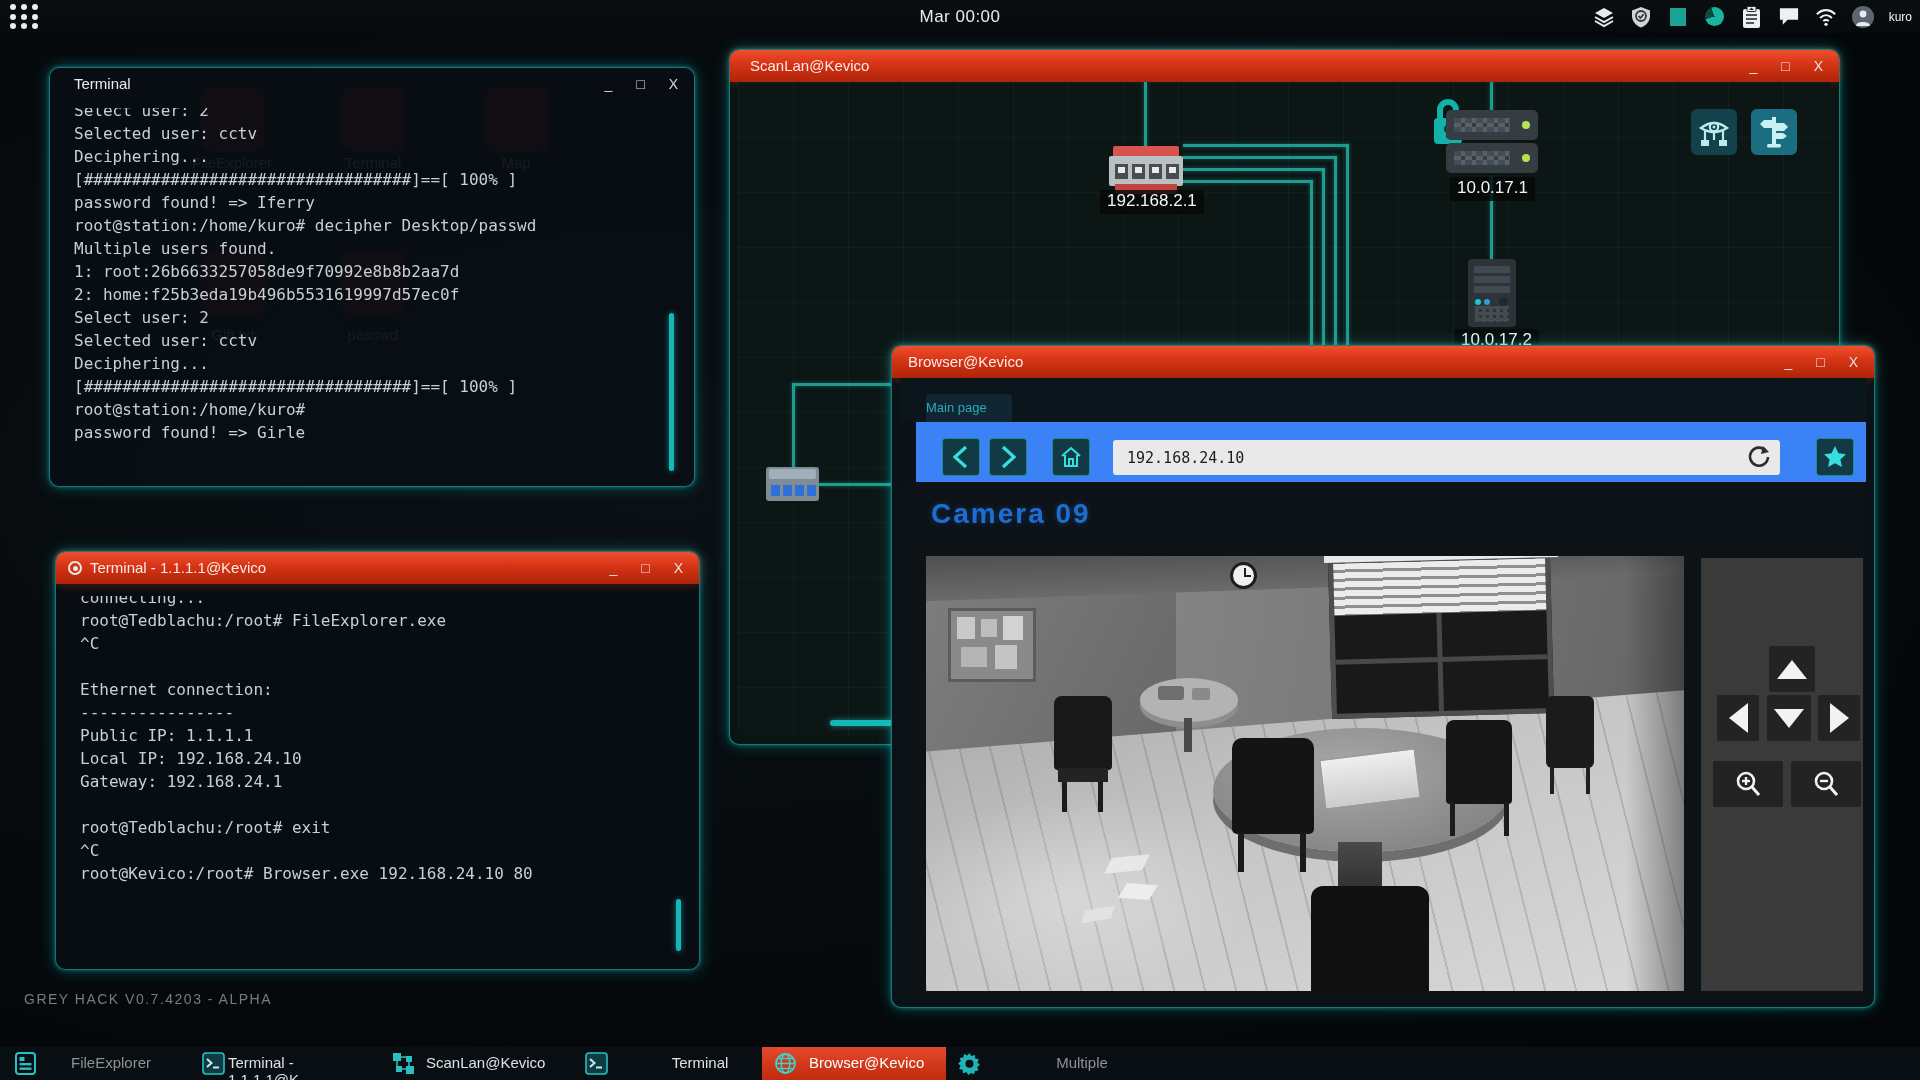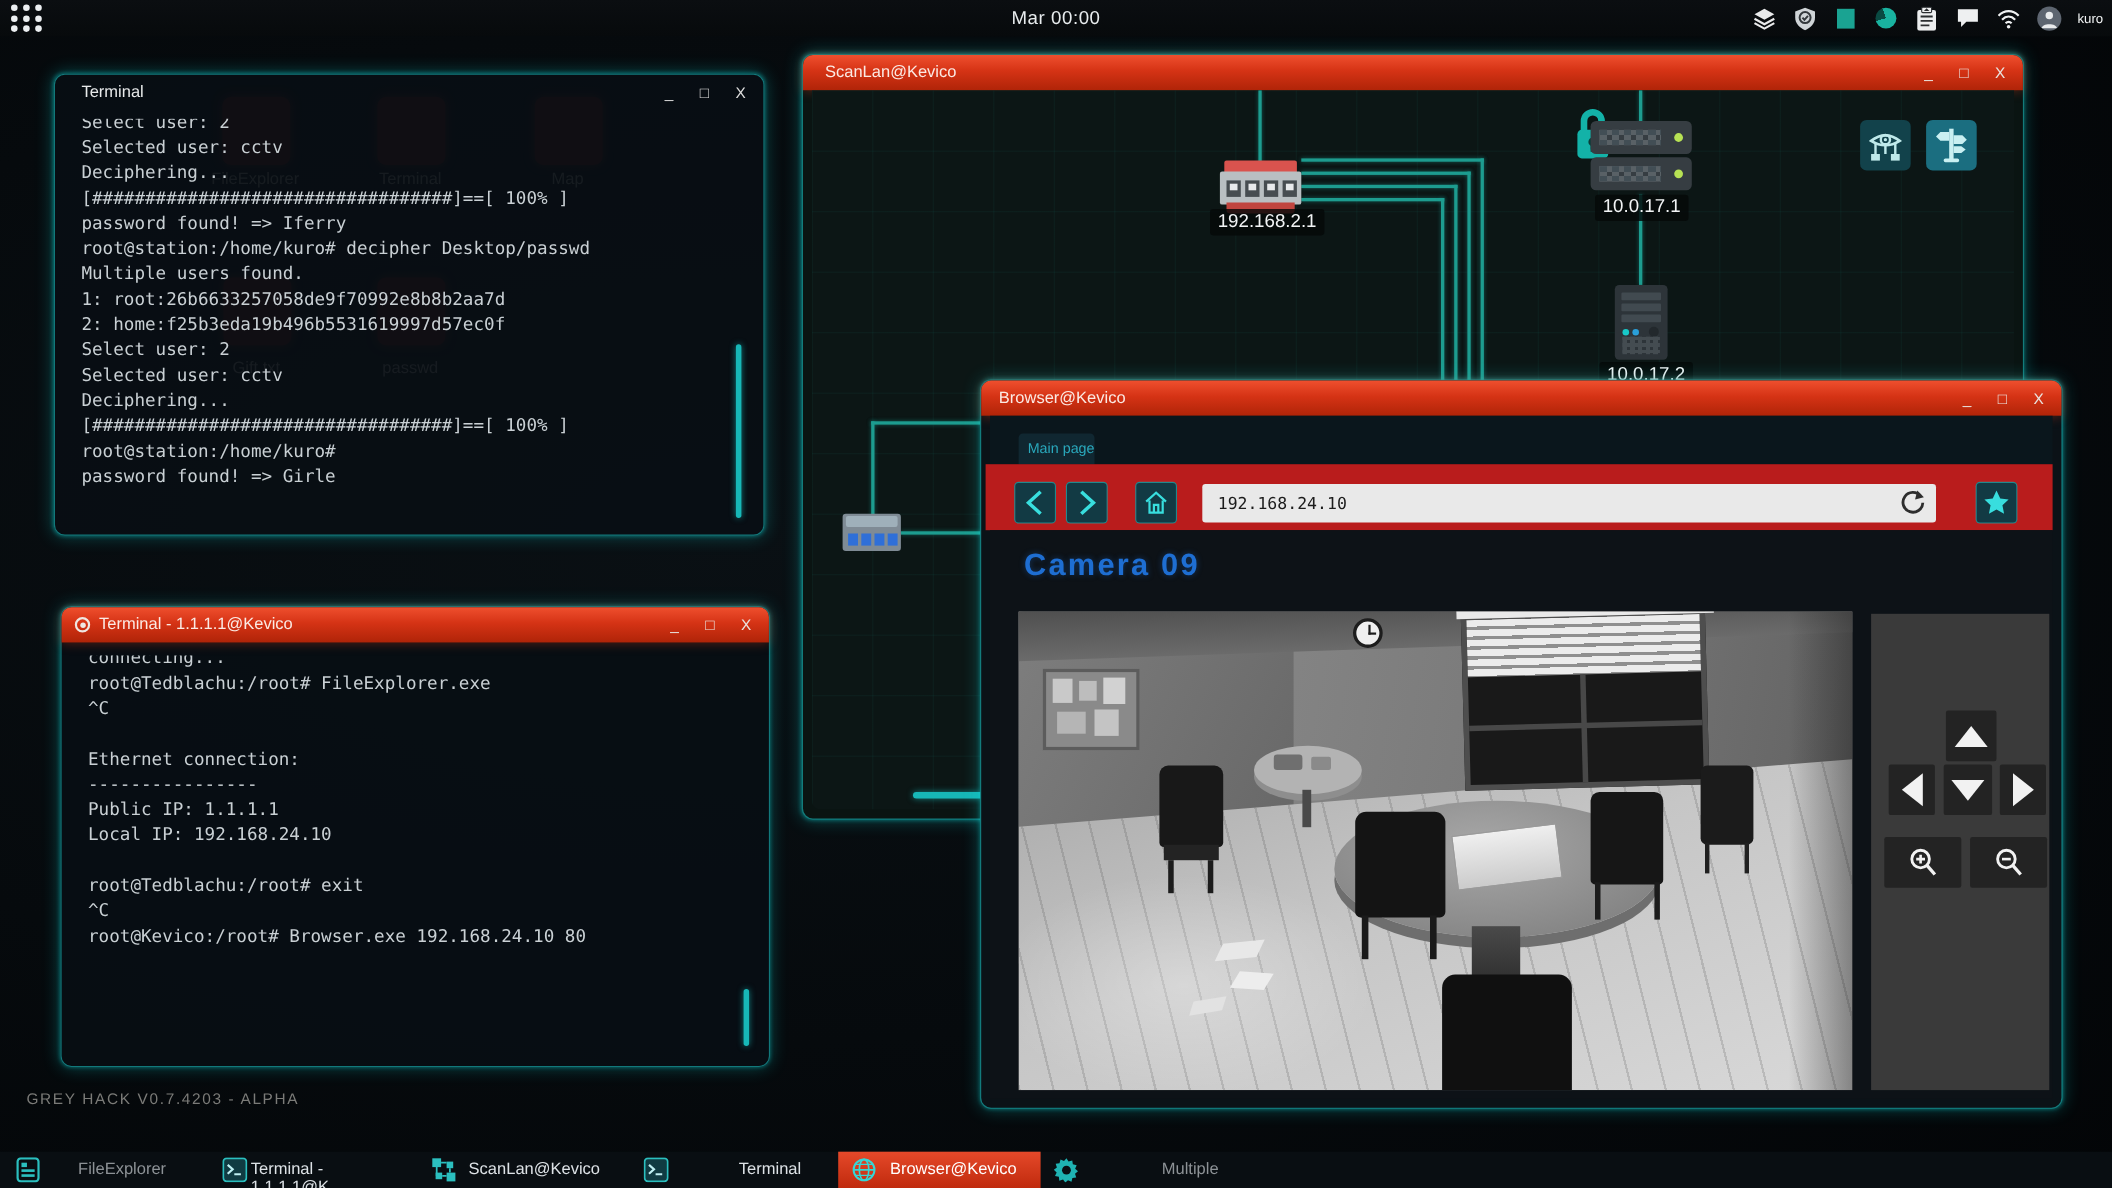--- a/index.html
+++ b/index.html
@@ -91,23 +91,23 @@
   .tower .vent { position:absolute; left:7px; right:7px; bottom:5px; height:16px; opacity:.8;
     background:repeating-linear-gradient(90deg,#4a5258 0 4px, transparent 4px 7px),
                repeating-linear-gradient(180deg,#4a5258 0 3px, transparent 3px 6px); }
   .bswitch { position:absolute; width:53px; height:34px; background:#7f8b95; border-radius:3px; }
   .bswitch .top { position:absolute; left:3px; right:3px; top:2px; height:10px; background:#9fb0ba; border-radius:2px; }
   .bport { position:absolute; bottom:5px; width:9px; height:11px; background:#2f6fd8; }
 
   
   #browser { left:891px; top:345px; width:984px; height:663px; background:#0b1217; z-index:20; }
   .tabstrip { position:absolute; left:8px; right:8px; top:32px; height:44px; background:#0a161c; }
-  .tab { position:absolute; left:26px; top:16px; width:69px; height:28px; background:#102731;
-    border-radius:4px 4px 0 0; color:#2aa9bd; font-size:13px; text-align:right; line-height:28px; }
-  .btoolbar { position:absolute; left:4px; right:8px; top:76px; height:60px; background:#b91c1c; }
+  .tab { position:absolute; left:26px; top:16px; width:86px; height:28px; background:#102731;
+    border-radius:4px 4px 0 0; color:#2aa9bd; font-size:13px; text-align:left; line-height:28px; }
+  .btoolbar { position:absolute; left:24px; right:8px; top:76px; height:60px; background:#3b82f6; }
   .navbtn { position:absolute; width:38px; height:38px; top:16px; background:#123a44;
     border:1px solid rgba(47,214,214,.5); border-radius:4px;
     display:flex; align-items:center; justify-content:center; }
   .addrbar { position:absolute; left:197px; top:18px; width:667px; height:35px; background:#e9e9e9;
     border-radius:3px; border:none; font-family:"DejaVu Sans Mono", monospace; font-size:15px;
     color:#1c1c1c; padding:0 40px 0 14px; }
   .refresh { position:absolute; left:830px; top:22px; width:26px; height:26px; }
   .bcontent { position:absolute; left:8px; right:8px; top:136px; bottom:8px; background:#0d1217; overflow:hidden; }
   .cam-heading { position:absolute; left:31px; top:16px; font-size:28px; font-weight:bold;
     letter-spacing:2px; color:#1e6ed2; text-shadow:0 0 6px rgba(30,110,210,.4); }
@@ -303,20 +303,21 @@
     <div class="term-view" style="left:24px; right:14px; top:44px; bottom:12px;">
       <div style="margin-top:-10px;">
           <div class="tline">connecting...</div>
           <div class="tline">root@Tedblachu:/root# FileExplorer.exe</div>
           <div class="tline">^C</div>
           <div class="tline"></div>
           <div class="tline">Ethernet connection:</div>
           <div class="tline">----------------</div>
           <div class="tline">Public IP: 1.1.1.1</div>
           <div class="tline">Local IP: 192.168.24.10</div>
+          <div class="tline">Gateway: 192.168.24.1</div>
           <div class="tline"></div>
           <div class="tline">root@Tedblachu:/root# exit</div>
           <div class="tline">^C</div>
           <div class="tline">root@Kevico:/root# Browser.exe 192.168.24.10 80</div>
         </div>
     </div>
     <div class="vscroll" style="right:18px; top:347px; height:52px;"></div>
   </div>
 
   <div class="win" id="browser">

